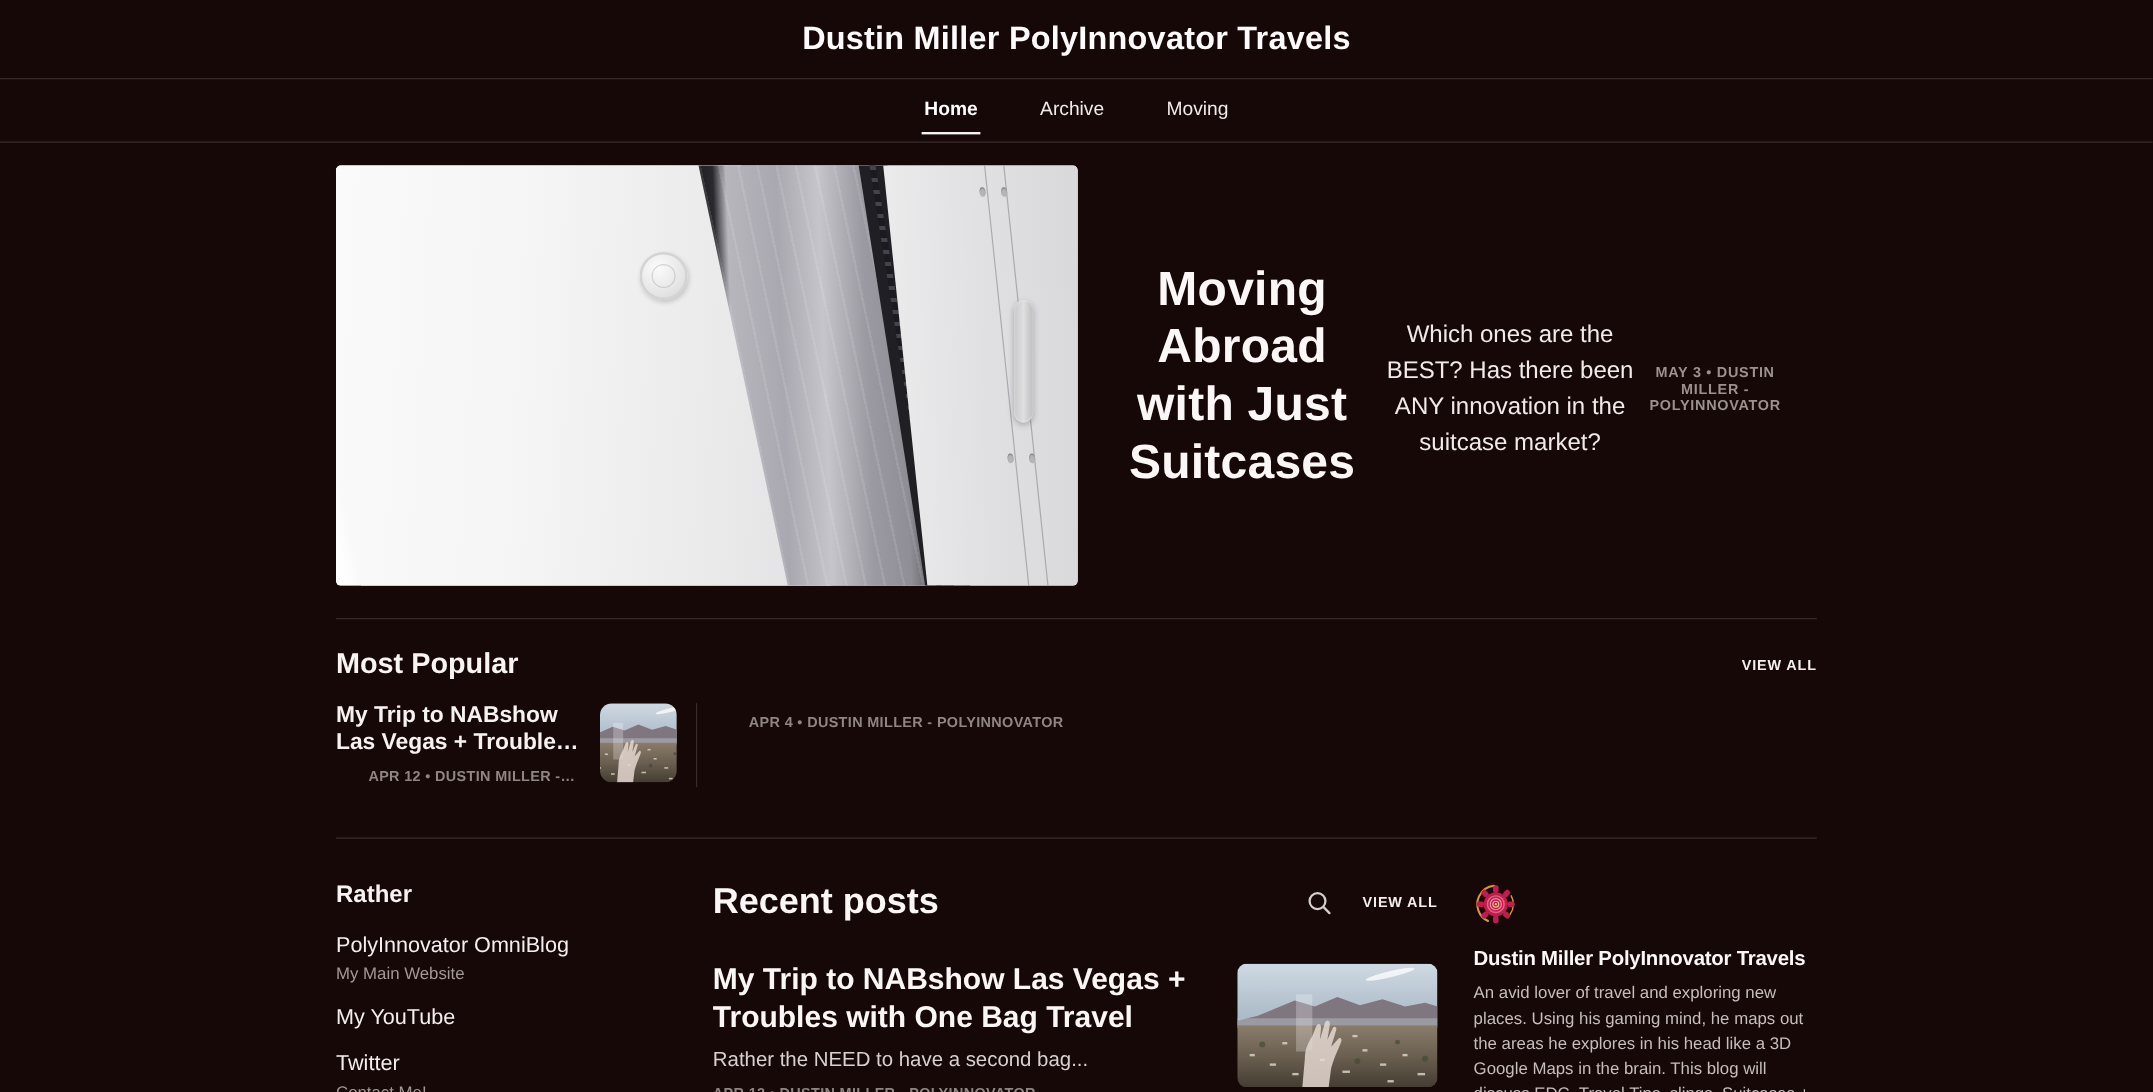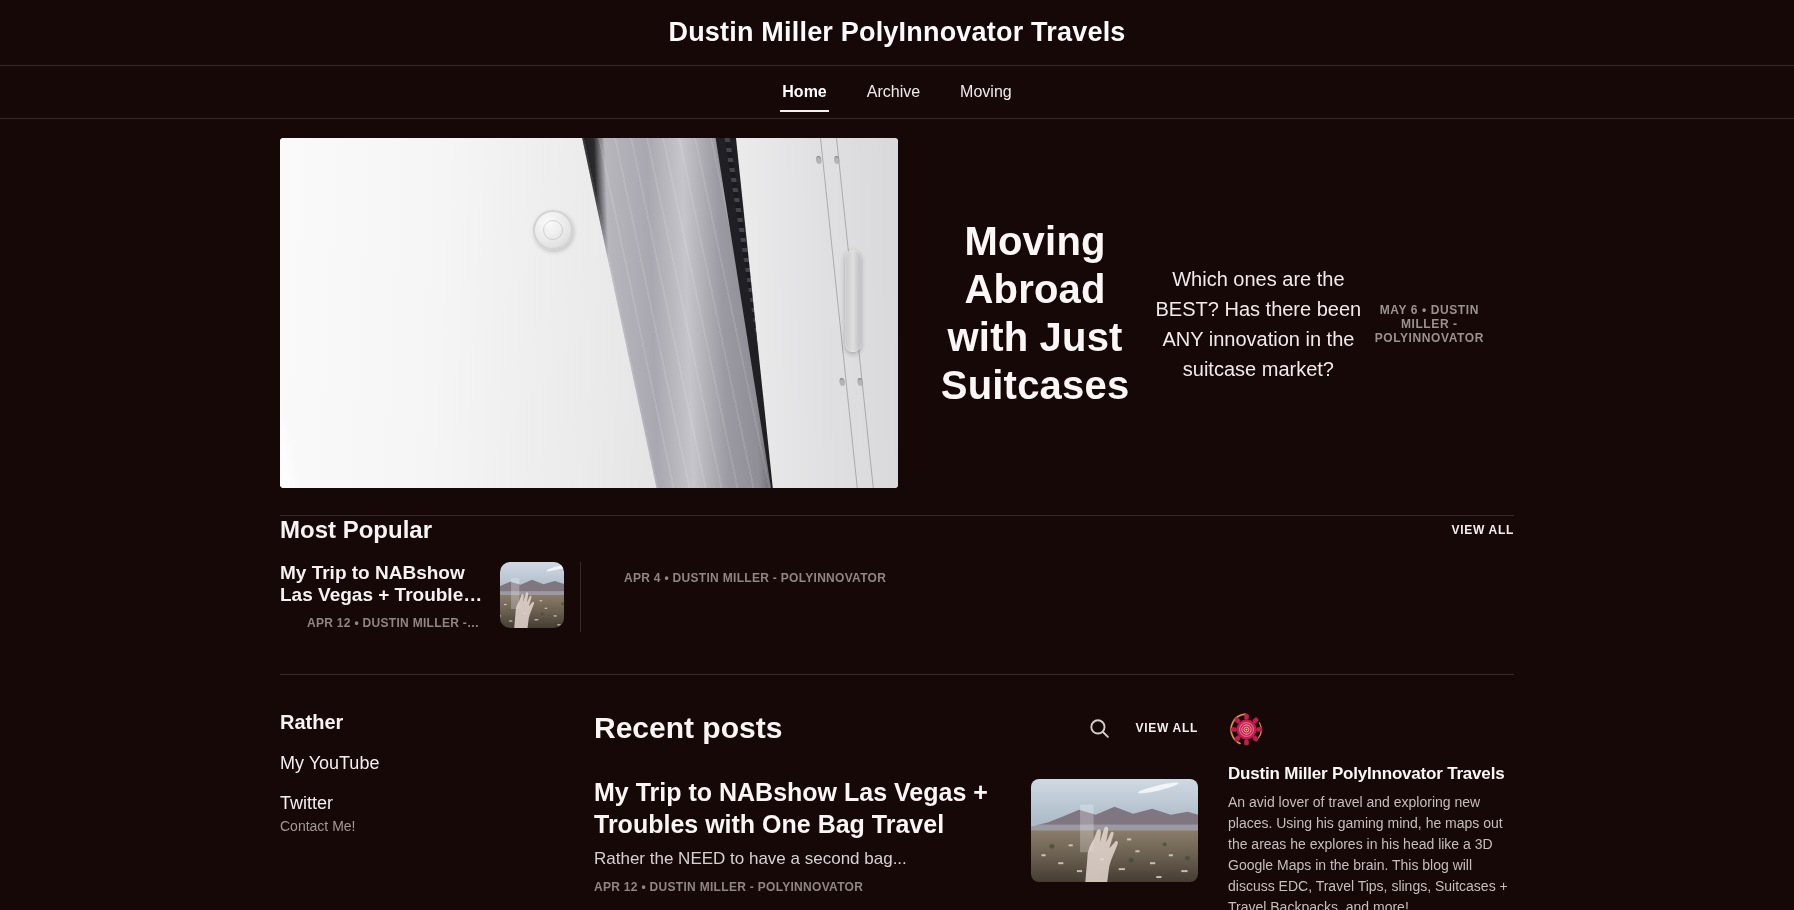--- a/index.html
+++ b/index.html
@@ -12,21 +12,21 @@
     position:relative;
   }
   a { color:inherit; text-decoration:none; cursor:pointer; }
   :root { --div:rgba(255,255,255,0.14); --muted:#8f8583; --soft:#c6bebc; }
 
   
   .masthead { height:66px; display:flex; align-items:center; justify-content:center; border-bottom:1px solid var(--div); }
   .masthead-title { font-size:27px; font-weight:700; color:#fdfbfb; letter-spacing:.2px; }
 
   
-  .navbar { height:53px; border-bottom:1px solid var(--div); display:flex; align-items:center; justify-content:center; gap:36px; }
+  .navbar { height:53px; border-bottom:1px solid var(--div); display:flex; align-items:center; justify-content:center; gap:48px; }
   .nav-item { font-size:16px; color:#f1ebea; position:relative; padding:16px 2px; }
   .nav-item.active { font-weight:700; color:#ffffff; }
   .nav-item.active::after { content:""; position:absolute; left:0; right:0; bottom:5px; height:2.5px; background:#f5f1f0; }
 
   .container { width:1234px; margin:0 auto; }
 
   
   .hero { display:flex; margin-top:19px; }
   .hero-media { width:618px; height:350px; flex:none; position:relative; overflow:hidden; border-radius:4px; background:#fff; }
   .hero-body { flex:1; display:flex; flex-direction:row; justify-content:center; align-items:center; text-align:center; padding:0 30px; }
@@ -60,21 +60,21 @@
   .sc-rivet { position:absolute; width:5px; height:8px; border-radius:50%; background:#b5b5b9; box-shadow:inset 0 1px 1px rgba(0,0,0,.3); }
   .sc-handle { position:absolute; left:565px; top:112px; width:16px; height:102px; border-radius:9px;
     background:linear-gradient(90deg,#c9c9cb,#dfdfe0 50%,#bcbcbe);
     box-shadow:0 2px 5px rgba(0,0,0,.25), inset 0 0 2px rgba(255,255,255,.6); }
 
   
   .divider { border:none; border-top:1px solid var(--div); }
   .d1 { margin-top:27px; }
   .d2 { margin-top:42px; }
 
-  .sec-head { display:flex; justify-content:space-between; align-items:center; }
+  .sec-head { display:flex; justify-content:space-between; align-items:center; margin-top:24px; }
   .sec-title { font-size:24px; font-weight:700; color:#f8f4f3; }
   .view-all { font-size:12px; font-weight:700; letter-spacing:.7px; color:#f4efee; }
 
   .mp-row { display:flex; align-items:stretch; margin-top:18px; }
   .mp-post { display:flex; gap:16px; align-items:flex-start; }
   .mp-text { width:204px; }
   .mp-post.no-thumb .mp-text { width:314px; }
   .mp-title { font-size:19px; font-weight:700; line-height:1.18; color:#f6f2f1;
     display:-webkit-box; -webkit-line-clamp:2; -webkit-box-orient:vertical; overflow:hidden; }
   .mp-byline { margin-top:9px; font-size:12px; font-weight:600; letter-spacing:.3px; color:var(--muted);margin-left:27px; }
@@ -181,21 +181,21 @@
         <span class="sc-rivet" style="left:96px; top:18px"></span>
         <span class="sc-rivet" style="left:78px; top:240px"></span>
         <span class="sc-rivet" style="left:96px; top:240px"></span>
       </span>
       <span class="sc-handle"></span>
       <span class="sc-badge"></span>
     </a>
     <div class="hero-body">
       <a class="hero-title">Moving Abroad with Just Suitcases</a>
       <p class="hero-sub">Which ones are the BEST? Has there been ANY innovation in the suitcase market?</p>
-      <div class="hero-byline">MAY 6 • DUSTIN MILLER - POLYINNOVATOR</div>
+      <div class="hero-byline">MAY 3 • DUSTIN MILLER - POLYINNOVATOR</div>
     </div>
   </section>
 
   <hr class="divider d1">
 
   <section>
     <div class="sec-head">
       <h2 class="sec-title">Most Popular</h2>
       <a class="view-all">VIEW ALL</a>
     </div>
@@ -219,20 +219,24 @@
       </article>
     </div>
   </section>
 
   <hr class="divider d2">
 
   <section class="bottom">
 
     <div class="col-links">
       <h3 class="col-heading">Rather</h3>
+      <div class="link-item">
+        <a class="link-label">PolyInnovator OmniBlog</a>
+        <div class="link-sub">My Main Website</div>
+      </div>
       <div class="link-item">
         <a class="link-label">My YouTube</a>
       </div>
       <div class="link-item">
         <a class="link-label">Twitter</a>
         <div class="link-sub">Contact Me!</div>
       </div>
 
     </div>
 

